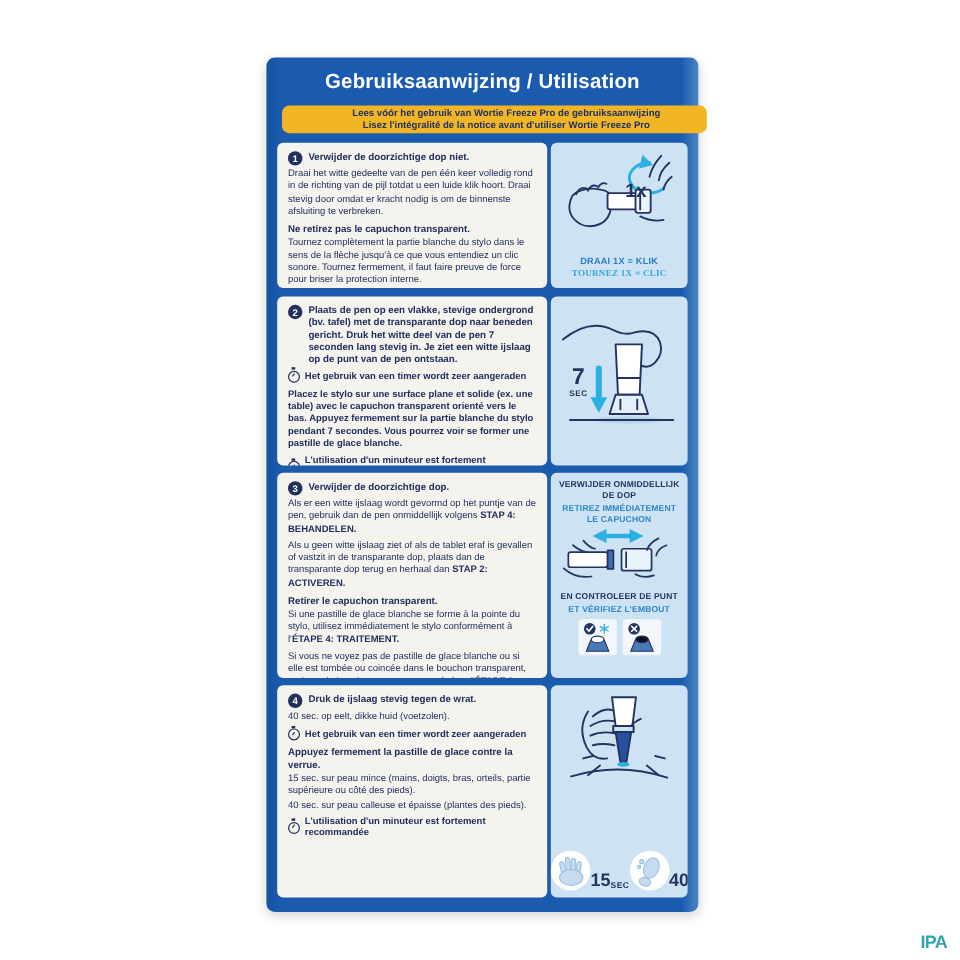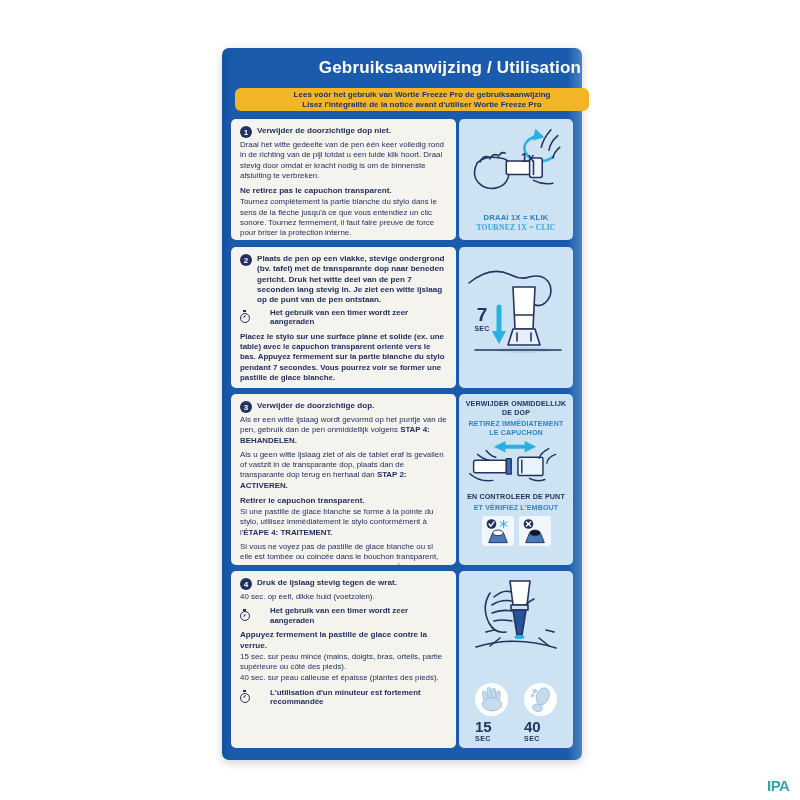--- a/index.html
+++ b/index.html
@@ -9,21 +9,21 @@
     -webkit-font-smoothing:antialiased;
   }
   .box{
     position:absolute;left:222px;top:48px;width:360px;height:712px;
     background:linear-gradient(90deg,#14529f 0%,#1a5bad 3%,#1a5bad 96%,#4a85c4 100%);
     border-radius:7px;box-shadow:0 3px 10px rgba(0,0,0,.18);
   }
   .title{
     position:absolute;left:0;top:0;width:100%;height:40px;
     display:flex;align-items:center;justify-content:center;
-    color:#ffffff;font-weight:700;font-size:17px;letter-spacing:.2px;padding-left:48px;
+    color:#ffffff;font-weight:700;font-size:17px;letter-spacing:.2px;
   }
   .banner{
     position:absolute;left:13px;top:40px;width:334px;height:23px;
     background:#f2b525;border-radius:6px;
     display:flex;flex-direction:column;align-items:center;justify-content:center;padding-left:20px;
   }
   .banner-line{font-size:8px;font-weight:700;color:#1d3266;line-height:1.22;white-space:nowrap;}
   .lpanel{
     position:absolute;left:9px;width:225px;background:#f5f3ee;border-radius:5px;
     padding:7px 9px;box-sizing:border-box;overflow:hidden;
@@ -36,44 +36,44 @@
   .stepnum{
     flex:0 0 auto;width:12px;height:12px;border-radius:50%;background:#22305f;color:#fff;
     font-size:8px;font-weight:700;display:flex;align-items:center;justify-content:center;margin-top:0px;
   }
   .h{font-size:8.1px;font-weight:700;line-height:1.28;margin:0;}
   .b{font-size:7.9px;line-height:1.3;margin:1px 0 4px 0;}
   .b.bold{font-weight:700;}
   p{margin:0 0 4px 0;font-size:7.9px;line-height:1.3;}
   strong{font-weight:700;}
   .frh{margin-top:5px;}
-  .timer{display:flex;align-items:center;gap:20px;margin:2px 0 4px 0;}
+  .timer{display:flex;align-items:center;gap:4px;margin:2px 0 4px 0;}
   .timer-txt{font-size:7.9px;font-weight:700;line-height:1.2;}
   .timer-ico{
     flex:0 0 auto;width:8px;height:8px;border:1.3px solid #22305f;border-radius:50%;
     position:relative;display:inline-block;margin-top:1px;
   }
   .timer-ico::before{content:"";position:absolute;top:-3.4px;left:2.2px;width:3px;height:2px;background:#22305f;}
   .timer-ico::after{content:"";position:absolute;top:1.4px;left:3.4px;width:1.2px;height:3.2px;background:#22305f;transform:rotate(38deg);}
   .fig{display:block;margin:0 auto;}
   .caps{position:absolute;left:0;right:0;bottom:7px;text-align:center;}
   .cap{font-size:7.6px;font-weight:700;line-height:1.35;letter-spacing:.2px;}
   .cap.nlb{color:#2b7cc3;}
   .cap.frc{color:#38a6dd;font-family:Liberation Serif, serif;}
   .cap3{font-size:7.1px;font-weight:700;text-align:center;line-height:1.25;letter-spacing:.15px;margin:2px 6px 0 6px;}
   .cap3.navy{color:#24335f;}
   .cap3.blue{color:#2e86c8;}
-  .onex{position:absolute;left:62px;top:32px;font-size:12px;font-weight:700;color:#24335f;}
+  .onex{position:absolute;left:62px;top:32px;font-size:16px;font-weight:700;color:#24335f;}
   .sec7{position:absolute;left:10px;top:58px;width:26px;text-align:center;color:#24335f;}
   .sec7 .n{display:block;font-size:19px;font-weight:700;line-height:1;}
   .sec7 .u{display:block;font-size:6.8px;font-weight:700;letter-spacing:.4px;margin-top:1px;}
   .tiles{display:flex;justify-content:center;gap:5px;margin-top:3px;}
   .tile{width:32px;height:30px;background:#f3f7fb;border-radius:3px;display:flex;align-items:center;justify-content:center;}
   .badges{position:absolute;left:0;right:0;bottom:6px;display:flex;justify-content:space-evenly;}
-  .badge{display:flex;flex-direction:column;align-items:flex-start;}
+  .badge{display:flex;align-items:flex-end;}
   .badge-circle{width:33px;height:33px;background:#ffffff;border-radius:50%;display:flex;align-items:center;justify-content:center;}
   .badge-num{font-size:15px;font-weight:700;color:#24335f;line-height:1.1;margin-top:3px;}
   .badge-unit{font-size:7px;font-weight:700;color:#24335f;letter-spacing:.5px;}
   .watermark{position:absolute;left:767px;top:777px;font-size:15px;font-weight:700;color:#33a6ad;letter-spacing:-.5px;}
 </style>
 </head>
 <body>
 
 <div class="box">
 

